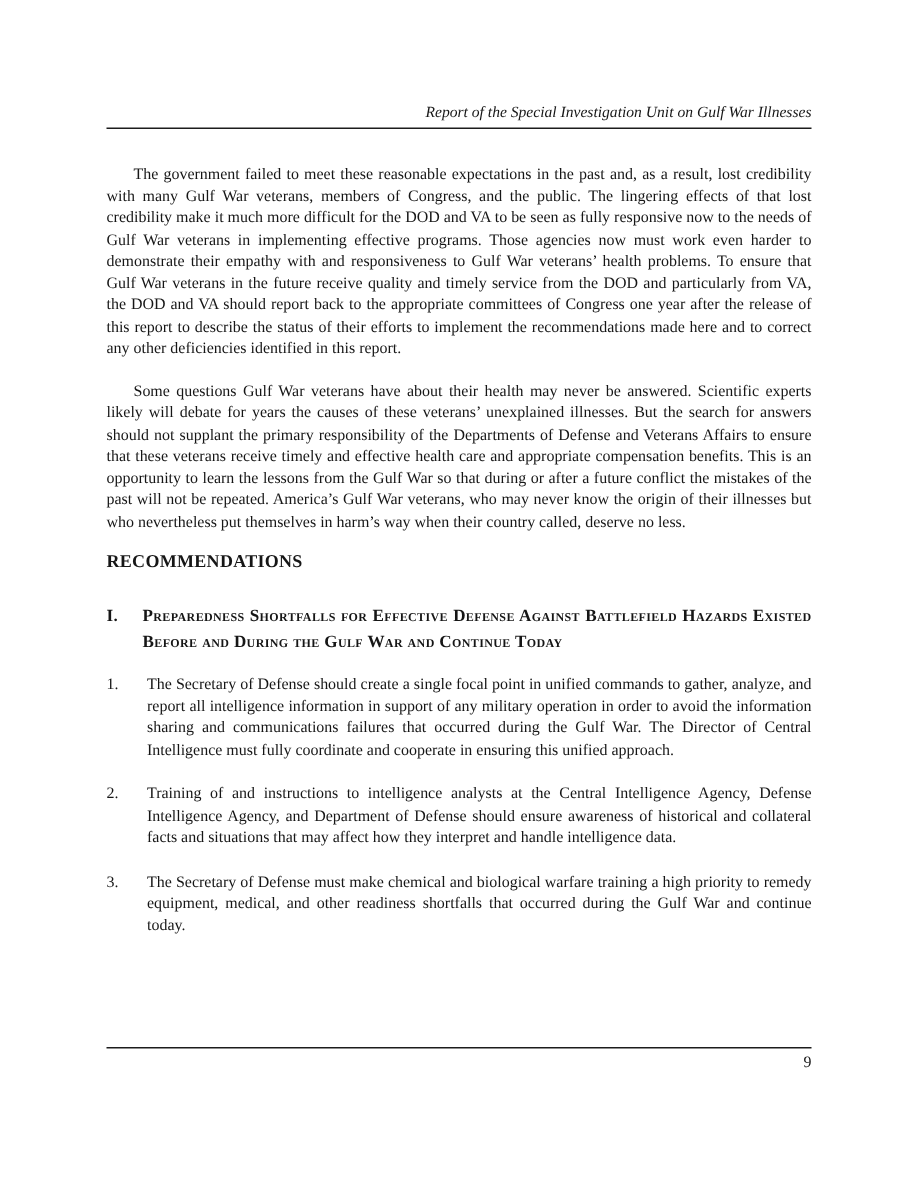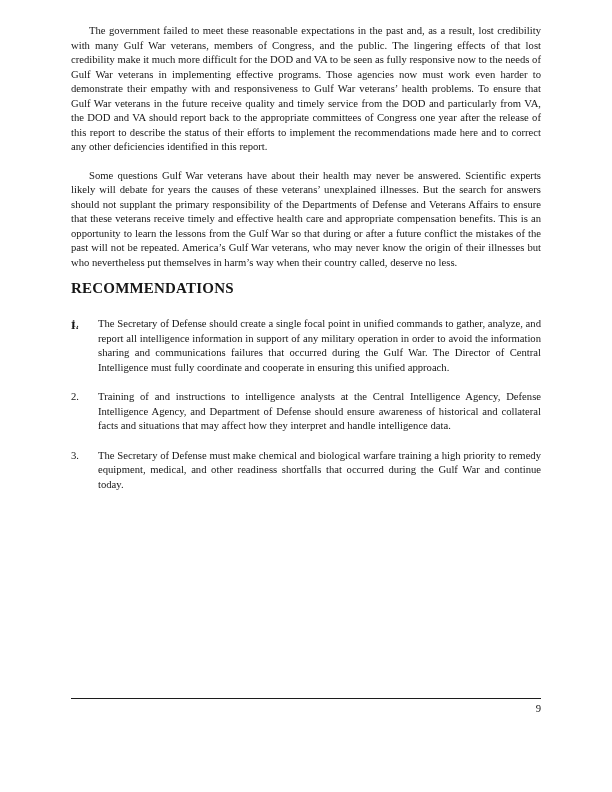--- a/index.html
+++ b/index.html
@@ -32,21 +32,21 @@
     text-align: justify;
     font-size: 10.65px;
     line-height: 14.5px;
     text-indent: 18px;
     margin: 0;
   }
   .para-1 { margin-top: 24px; }
   .para-2 { margin-top: 14px; }
   .rec-heading {
     margin-top: 11px;
-    font-size: 15px;
+    font-size: 12px;
     font-weight: bold;
     letter-spacing: 0.2px;
     line-height: 15px;
   }
   .section-heading {
     position: relative;
     margin-top: 21px;
     padding-left: 24px;
     font-weight: bold;
     font-variant: small-caps;
@@ -87,29 +87,33 @@
     font-size: 10.6px;
     line-height: 14px;
   }
 </style>
 </head>
 <body>
 
 <div class="page">
   <div class="content">
 
+    <div class="running-header">
+      <span>Report of the Special Investigation Unit on Gulf War Illnesses</span>
+    </div>
 
     <p class="para para-1">The government failed to meet these reasonable expectations in the past and, as a result, lost credibility with many Gulf War veterans, members of Congress, and the public. The lingering effects of that lost credibility make it much more difficult for the DOD and VA to be seen as fully responsive now to the needs of Gulf War veterans in implementing effective programs.  Those agencies now must work even harder to demonstrate their empathy with and responsiveness to Gulf War veterans’ health problems. To ensure that Gulf War veterans in the future receive quality and timely service from the DOD and particularly from VA, the DOD and VA should report back to the appropriate committees of Congress one year after the release of this report to describe the status of their efforts to implement the recommendations made here and to correct any other deficiencies identified in this report.</p>
 
     <p class="para para-2">Some questions Gulf War veterans have about their health may never be answered.  Scientific experts likely will debate for years the causes of these veterans’ unexplained illnesses. But the search for answers should not supplant the primary responsibility of the Departments of Defense and Veterans Affairs to ensure that these veterans receive timely and effective health care and appropriate compensation benefits.  This is an opportunity to learn the lessons from the Gulf War so that during or after a future conflict the mistakes of the past will not be repeated. America’s Gulf War veterans, who may never know the origin of their illnesses but who nevertheless put themselves in harm’s way when their country called, deserve no less.</p>
 
     <div class="rec-heading">RECOMMENDATIONS</div>
 
     <div class="section-heading">
       <span class="section-numeral">I.</span>
+      <span>Preparedness Shortfalls for Effective Defense Against Battlefield Hazards Existed Before and During the Gulf War and Continue Today</span>
     </div>
 
     <div class="rec-item rec-item-1">
       <span class="item-number">1.</span>
       <span>The Secretary of Defense should create a single focal point in unified commands to gather, analyze, and report all intelligence information in support of any military operation in order to avoid the information sharing and communications failures that occurred during the Gulf War. The Director of Central Intelligence must fully coordinate and cooperate in ensuring this unified approach.</span>
     </div>
 
     <div class="rec-item rec-item-2">
       <span class="item-number">2.</span>
       <span>Training of and instructions to intelligence analysts at the Central Intelligence Agency, Defense Intelligence Agency, and Department of Defense should ensure awareness of historical and collateral facts and situations that may affect how they interpret and handle intelligence data.</span>

